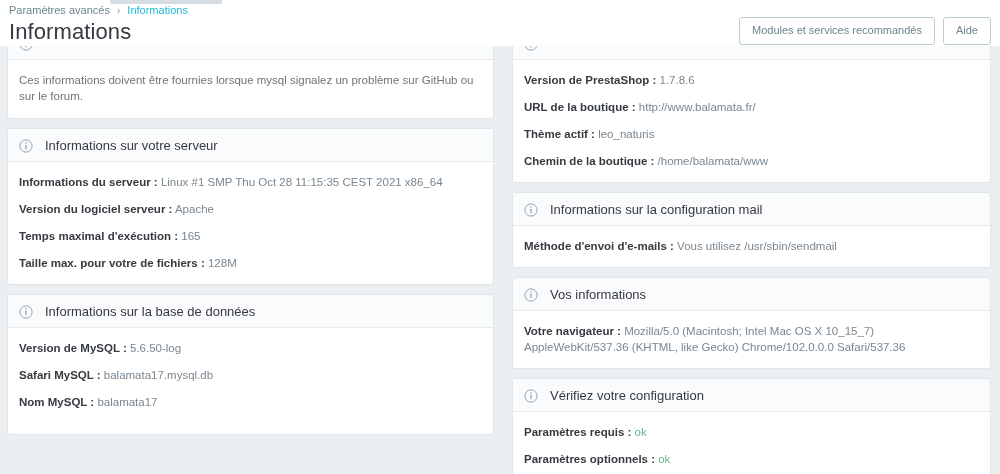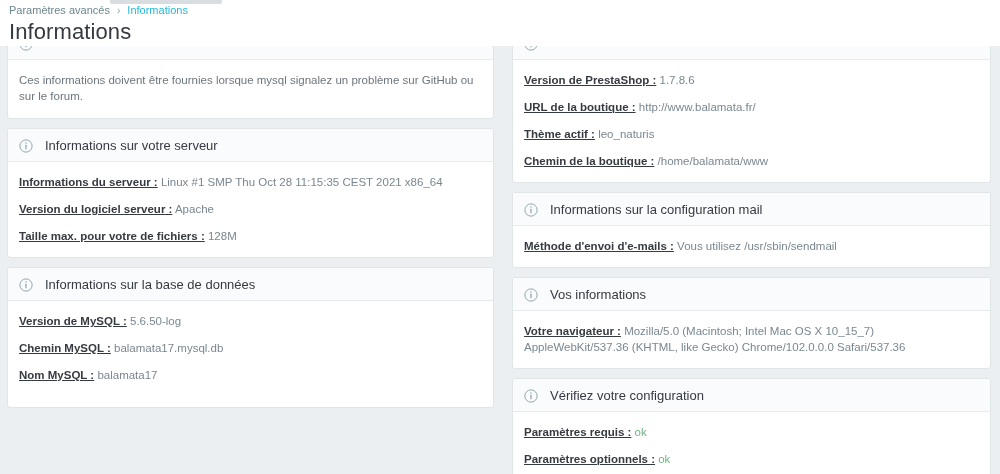--- a/index.html
+++ b/index.html
@@ -70,21 +70,21 @@
   .info-icon {
     width: 14px; height: 14px; flex: 0 0 14px; display: block; color: #8fa3ab;
   }
 
   .row {
     font-size: 11.5px; color: #7a8791; line-height: 16px;
     padding: 5px 0 6px; word-wrap: break-word;
   }
   .row:first-child { padding-top: 2px; }
   .row:last-child { padding-bottom: 1px; }
-  .row b { color: #363a41; font-weight: bold; text-decoration: underline; }
+  .row b { color: #363a41; font-weight: bold; }
   .intro {
     font-size: 11.5px; color: #6c757d; line-height: 16px; padding: 2px 0 2px;
   }
   .ok { color: #70b580; }
 </style>
 </head>
 <body>
 
 <div id="app">
 
@@ -92,20 +92,24 @@
     <div class="tab-remnant"></div>
 
     <div class="breadcrumb">
       <span class="crumb-root">Paramètres avancés</span>
       <span class="sep">›</span>
       <span class="crumb-current">Informations</span>
     </div>
 
     <div class="page-title">Informations</div>
 
+    <div class="hdr-actions">
+      <button class="btn">Modules et services recommandés</button>
+      <button class="btn">Aide</button>
+    </div>
   </div>
 
   <div class="content">
 
     <div class="col col-left">
 
       <div class="card card-clipped-top">
         <div class="card-header">
           <svg class="info-icon" viewBox="0 0 16 16">
             <circle cx="8" cy="8" r="7" fill="none" stroke="currentColor" stroke-width="1.1"></circle>
@@ -124,36 +128,37 @@
           <svg class="info-icon" viewBox="0 0 16 16">
             <circle cx="8" cy="8" r="7" fill="none" stroke="currentColor" stroke-width="1.1"></circle>
             <circle cx="8" cy="4.6" r="0.85" fill="currentColor"></circle>
             <rect x="7.3" y="6.6" width="1.4" height="5" rx="0.6" fill="currentColor"></rect>
           </svg>
           <span>Informations sur votre serveur</span>
         </div>
         <div class="card-body">
           <div class="row"><b>Informations du serveur :</b> <span>Linux #1 SMP Thu Oct 28 11:15:35 CEST 2021 x86_64</span></div>
           <div class="row"><b>Version du logiciel serveur :</b> <span>Apache</span></div>
+          <div class="row"><b>Temps maximal d'exécution :</b> <span>165</span></div>
           <div class="row"><b>Taille max. pour votre de fichiers :</b> <span>128M</span></div>
         </div>
       </div>
 
       <div class="card">
         <div class="card-header">
           <svg class="info-icon" viewBox="0 0 16 16">
             <circle cx="8" cy="8" r="7" fill="none" stroke="currentColor" stroke-width="1.1"></circle>
             <circle cx="8" cy="4.6" r="0.85" fill="currentColor"></circle>
             <rect x="7.3" y="6.6" width="1.4" height="5" rx="0.6" fill="currentColor"></rect>
           </svg>
           <span>Informations sur la base de données</span>
         </div>
         <div class="card-body">
           <div class="row"><b>Version de MySQL :</b> <span>5.6.50-log</span></div>
-          <div class="row"><b>Chemin MySQL :</b> <span>balamata17.mysql.db</span></div>
+          <div class="row"><b>Safari MySQL :</b> <span>balamata17.mysql.db</span></div>
           <div class="row"><b>Nom MySQL :</b> <span>balamata17</span></div>
           <div class="row"> </div>
 
         </div>
       </div>
 
     </div>
 
     <div class="col col-right">
 

